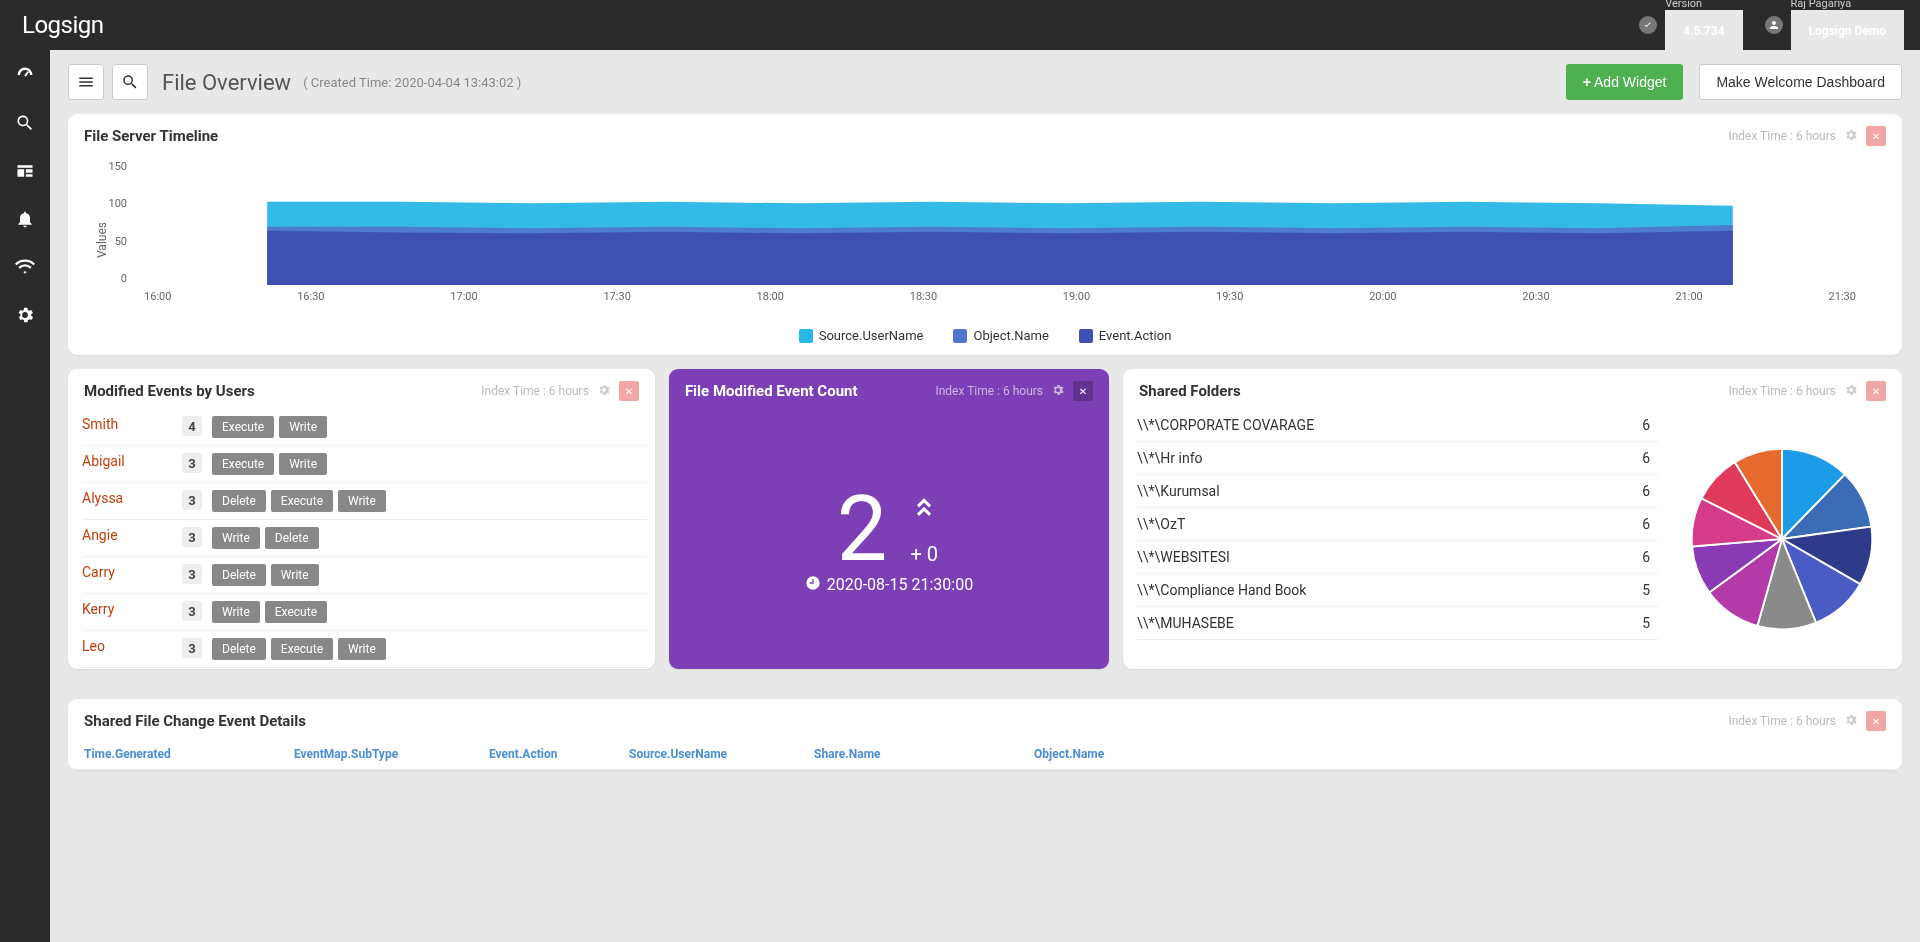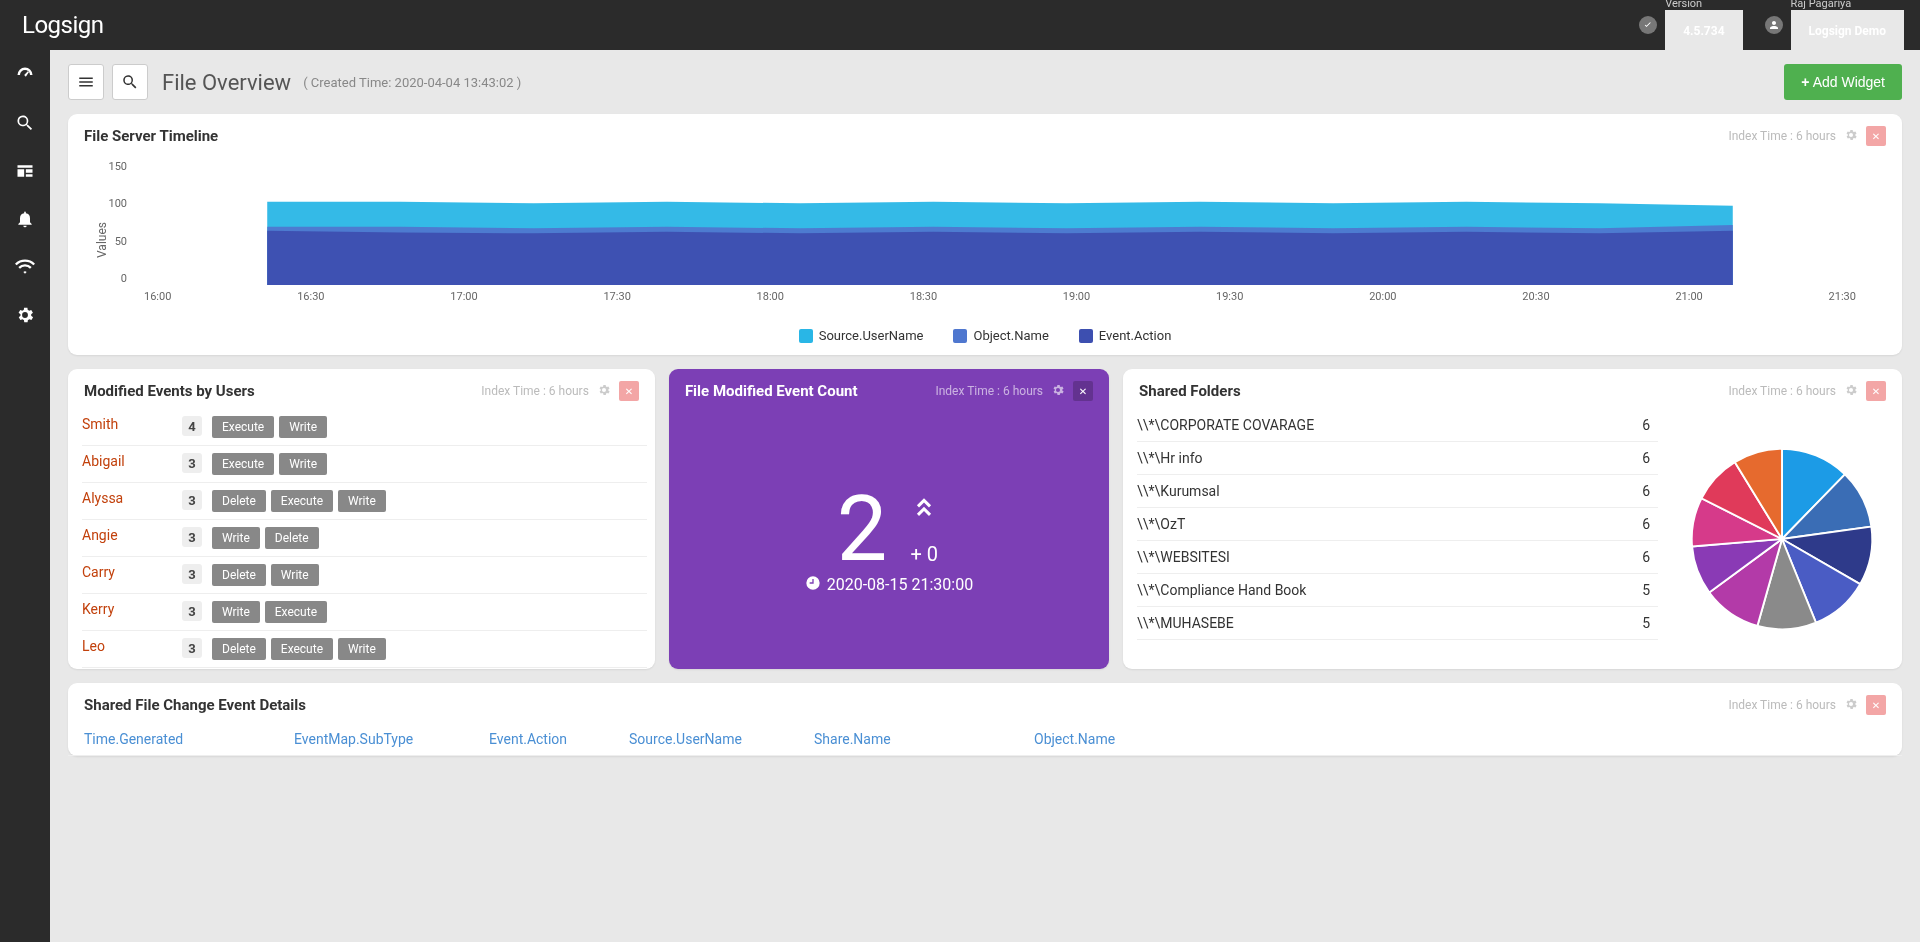--- a/index.html
+++ b/index.html
@@ -80,21 +80,21 @@
   .delta { font-size: 20px; }
   .count-ts { margin-top: 0; font-size: 16px; display: flex; align-items: flex-start; gap: 6px; }
   
   
   .shared-body { display: flex; height: 260px; }
   .shared-list { flex: 1; overflow-y: scroll; padding-left: 14px; padding-right: 4px; }
   .shared-row { display: flex; justify-content: space-between; padding: 8px 8px 8px 0; border-bottom: 1px solid #eee; font-size: 14px; }
   .shared-pie-wrap { flex: 0 0 240px; display: flex; align-items: center; justify-content: center; }
   
   
-  .table-hd-row { display: flex; padding: 8px 16px; font-weight: 400; color: #4a8fd4; font-size: 14px; border-bottom: 1px solid #eee; }
+  .table-hd-row { display: flex; padding: 8px 16px; font-weight: 700; color: #4a8fd4; font-size: 12px; border-bottom: 1px solid #eee; }
   .th { padding-right: 12px; }
   .col-time { flex: 0 0 210px; }
   .col-sub  { flex: 0 0 195px; }
   .col-act  { flex: 0 0 140px; }
   .col-user { flex: 0 0 185px; }
   .col-share{ flex: 0 0 220px; }
   .col-obj  { flex: 1; }
   
   
   .svg-icon { width: 18px; height: 18px; fill: currentColor; }
@@ -165,20 +165,21 @@
             <path d="M15.5 14h-.8l-.3-.3a6.5 6.5 0 10-.7.7l.3.3v.8l5 5 1.5-1.5-5-5zM9.5 14A4.5 4.5 0 119.5 5a4.5 4.5 0 010 9z"></path>
           </svg>
       </div>
       <div class="page-title">File Overview</div>
       <div class="page-sub">( Created Time: 2020-04-04 13:43:02 )</div>
       <div class="main-header-spacer"></div>
       <button class="btn btn-green">
         <span style="font-weight:700">+</span>
         <span>Add Widget</span>
       </button>
+      <button class="btn btn-white" style="margin-left:8px">Make Welcome Dashboard</button>
     </div>
 
     <div class="panel">
       <div class="panel-hd">
         <div class="panel-title">File Server Timeline</div>
         <div class="panel-hd-spacer"></div>
         <div class="index-time">Index Time : 6 hours</div>
         <div class="gear-small">
           <svg class="svg-icon" viewBox="0 0 24 24" style="width:14px;height:14px">
               <path d="M19.4 13a7.8 7.8 0 000-2l2.1-1.6-2-3.5-2.5 1a7.6 7.6 0 00-1.7-1l-.4-2.6h-4l-.4 2.6a7.6 7.6 0 00-1.7 1l-2.5-1-2 3.5L6.6 11a7.8 7.8 0 000 2l-2.1 1.6 2 3.5 2.5-1a7.6 7.6 0 001.7 1l.4 2.6h4l.4-2.6a7.6 7.6 0 001.7-1l2.5 1 2-3.5zM12 15.5A3.5 3.5 0 1115.5 12 3.5 3.5 0 0112 15.5z"></path>
@@ -398,21 +399,21 @@
                 <path d="M 0 0 L -76.54768503779292 56.2623490031731 A 95 95 0 0 1 -94.67552683563363 7.845037819871561 Z" fill="#8a3ab5" stroke="#fff" stroke-width="2"></path>
                 <path d="M 0 0 L -94.67552683563363 7.845037819871561 A 95 95 0 0 1 -84.76415266874743 -42.8956690395345 Z" fill="#d63a8a" stroke="#fff" stroke-width="2"></path>
                 <path d="M 0 0 L -84.76415266874743 -42.8956690395345 A 95 95 0 0 1 -49.74892682884842 -80.93234383964106 Z" fill="#e03a5a" stroke="#fff" stroke-width="2"></path>
                 <path d="M 0 0 L -49.74892682884842 -80.93234383964106 A 95 95 0 0 1 -1.745121688784978e-14 -95 Z" fill="#e66a2e" stroke="#fff" stroke-width="2"></path>
               </svg>
           </div>
         </div>
       </div>
     </div>
 
-    <div class="panel" style="margin-top:0">
+    <div class="panel" style="margin-top:16px">
       <div class="panel-hd">
         <div class="panel-title">Shared File Change Event Details</div>
         <div class="panel-hd-spacer"></div>
         <div class="index-time">Index Time : 6 hours</div>
         <div class="gear-small">
           <svg class="svg-icon" viewBox="0 0 24 24" style="width:14px;height:14px">
               <path d="M19.4 13a7.8 7.8 0 000-2l2.1-1.6-2-3.5-2.5 1a7.6 7.6 0 00-1.7-1l-.4-2.6h-4l-.4 2.6a7.6 7.6 0 00-1.7 1l-2.5-1-2 3.5L6.6 11a7.8 7.8 0 000 2l-2.1 1.6 2 3.5 2.5-1a7.6 7.6 0 001.7 1l.4 2.6h4l.4-2.6a7.6 7.6 0 001.7-1l2.5 1 2-3.5zM12 15.5A3.5 3.5 0 1115.5 12 3.5 3.5 0 0112 15.5z"></path>
             </svg>
         </div>
         <div class="close-small">✕</div>

